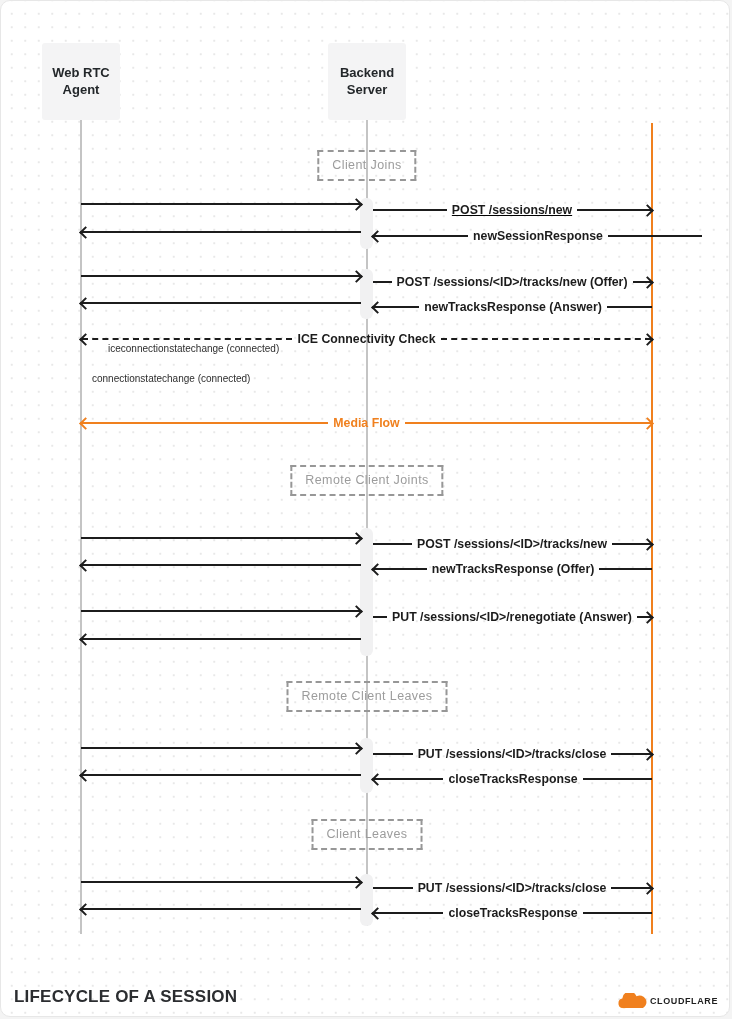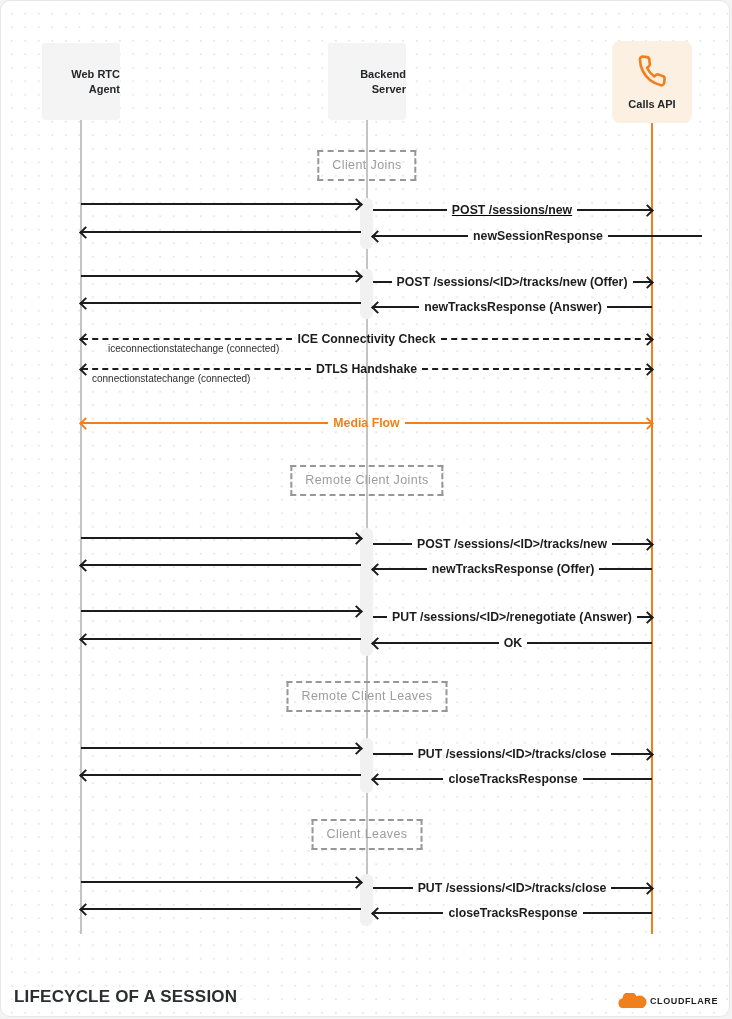--- a/index.html
+++ b/index.html
@@ -17,21 +17,21 @@
   }
   
   .lifeline{position:absolute;width:2px;background:#c4c4c4;}
   .lifeline.orange{background:#f0801e;}
   
   .actbar{position:absolute;left:359px;width:13px;background:#f1f1f2;border-radius:6px;}
   
   .actor{
     position:absolute;top:42px;width:78px;height:77px;background:#f4f4f5;border-radius:3px;
     display:flex;flex-direction:column;align-items:center;justify-content:center;
-    text-align:right;font-weight:700;font-size:11px;color:#23272a;line-height:1.3;
+    text-align:center;font-weight:700;font-size:13px;color:#23272a;line-height:1.3;
   }
   .actor.orange{top:40px;height:82px;width:80px;background:#fbf0e1;border-radius:8px;gap:7px;}
   .actor .phone{margin-top:2px;}
   
   .row{position:absolute;height:12px;display:flex;align-items:center;}
   .ln{flex:1 1 0;height:2.5px;background:#1c1c1c;min-width:0;}
   .row.dash .ln{background:none;height:0;border-top:2.5px dashed #1c1c1c;}
   .row.media .ln{background:#f0801e;}
   .chev{flex:none;width:9px;height:9px;border-top:2.5px solid #1c1c1c;border-right:2.5px solid #1c1c1c;box-sizing:border-box;}
   .chev.r{transform:rotate(45deg);margin-left:-8px;}
@@ -141,26 +141,20 @@
     <div class="row" style="top: 604px; left: 80px; width: 280px;">
       <span class="ln"></span>
       <span class="chev r"></span>
     </div>
     <div class="row" style="top: 610px; left: 372px; width: 279px;">
       <span class="ln"></span>
       <span class="lbl">PUT /sessions/&lt;ID&gt;/renegotiate (Answer)</span>
       <span class="ln"></span>
       <span class="chev r"></span>
     </div>
-    <div class="row" style="top: 636px; left: 372px; width: 279px;">
-      <span class="chev l"></span>
-      <span class="ln"></span>
-      <span class="lbl">OK</span>
-      <span class="ln"></span>
-    </div>
     <div class="row" style="top: 632px; left: 80px; width: 280px;">
       <span class="chev l"></span>
       <span class="ln"></span>
     </div>
     <div class="row" style="top: 741px; left: 80px; width: 280px;">
       <span class="ln"></span>
       <span class="chev r"></span>
     </div>
     <div class="row" style="top: 747px; left: 372px; width: 279px;">
       <span class="ln"></span>
@@ -199,40 +193,27 @@
       <span class="ln"></span>
     </div>
     <div class="row dash" style="top: 332px; left: 80px; width: 571px;">
       <span class="chev l"></span>
       <span class="ln"></span>
       <span class="lbl">ICE Connectivity Check</span>
       <span class="ln"></span>
       <span class="chev r"></span>
     </div>
     <div class="sublbl" style="left: 91px; top: 343px; padding-left: 16px;">iceconnectionstatechange (connected)</div>
-    <div class="row dash" style="top: 362px; left: 80px; width: 571px;">
-      <span class="chev l"></span>
-      <span class="ln"></span>
-      <span class="lbl">DTLS Handshake</span>
-      <span class="ln"></span>
-      <span class="chev r"></span>
-    </div>
     <div class="sublbl" style="left: 91px; top: 373px;">connectionstatechange (connected)</div>
     <div class="row media" style="top: 416px; left: 80px; width: 571px;">
       <span class="chev l"></span>
       <span class="ln"></span>
       <span class="lbl">Media Flow</span>
       <span class="ln"></span>
       <span class="chev r"></span>
     </div>
     <div class="actor" style="left: 41px;">
       <span>Web RTC Agent</span>
     </div>
     <div class="actor" style="left: 327px;">
       <span>Backend Server</span>
-    </div>
-    <div class="actor orange" style="left: 611px;">
-      <span class="phone"><svg width="32" height="32" viewBox="0 0 24 24" fill="none" stroke="#f0801e" stroke-width="2" stroke-linecap="round" stroke-linejoin="round" style="transform:rotate(6deg)">
-          <path d="M22 16.92v3a2 2 0 0 1-2.18 2 19.79 19.79 0 0 1-8.63-3.07 19.5 19.5 0 0 1-6-6 19.79 19.79 0 0 1-3.07-8.67A2 2 0 0 1 4.11 2h3a2 2 0 0 1 2 1.72 12.84 12.84 0 0 0 .7 2.81 2 2 0 0 1-.45 2.11L8.09 9.91a16 16 0 0 0 6 6l1.27-1.27a2 2 0 0 1 2.11-.45 12.84 12.84 0 0 0 2.81.7A2 2 0 0 1 22 16.92z"></path>
-        </svg></span>
-      <span>Calls API</span>
     </div>
   </div>
 
 </body></html>

